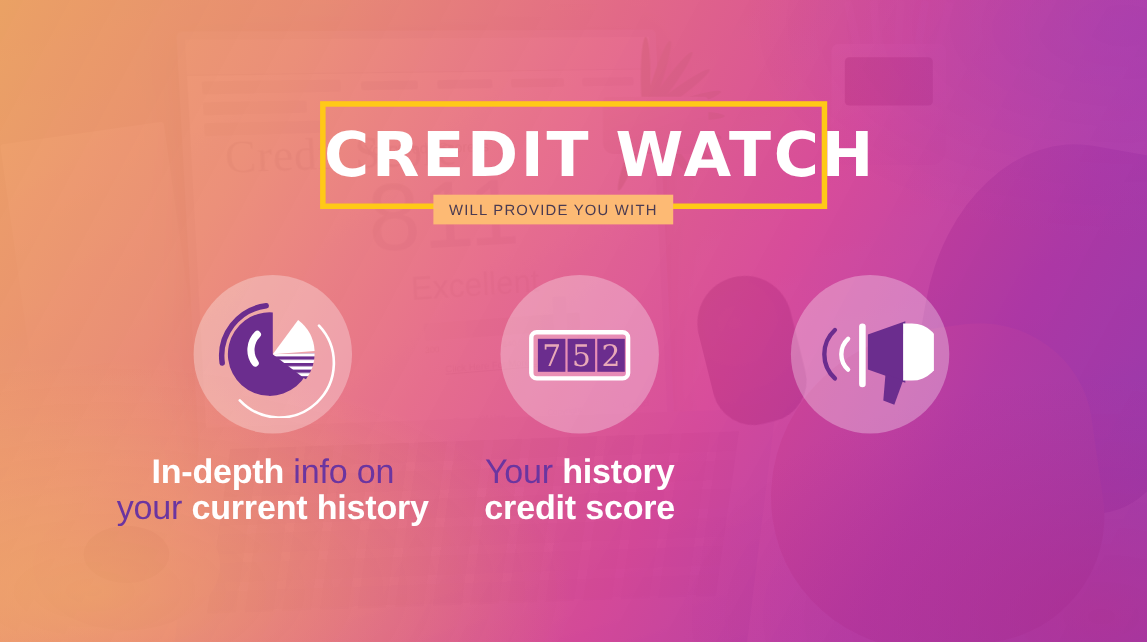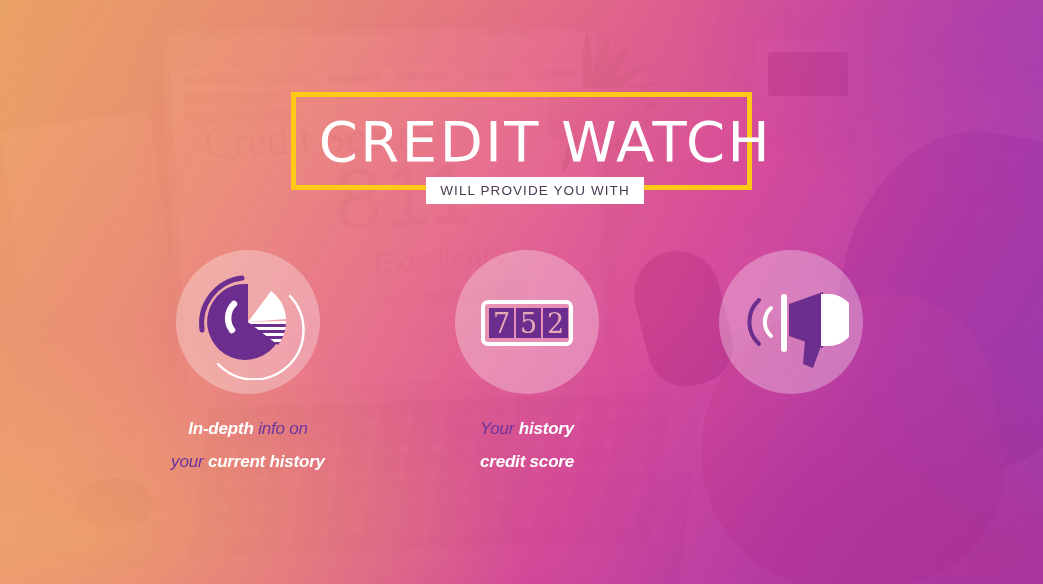--- a/index.html
+++ b/index.html
@@ -232,32 +232,32 @@
     width: 461px; height: 98px;
     border: 5px solid #FFC917;
     box-sizing: border-box;
   }
   .title-text {
     position: absolute;
     left: 291px; top: 92px;
     width: 461px; height: 98px;
     display: flex; align-items: center; justify-content: center;
     font-size: 56px;
-    font-weight: 400;
+    font-weight: 700;
     color: #ffffff;
     letter-spacing: 2.5px;
     white-space: nowrap;
     font-family: "DejaVu Sans", sans-serif;
     padding-left: 24px;
   }
   .subtitle-banner {
     position: absolute;
-    left: 426px; top: 177px;
+    left: 394px; top: 177px;
     width: 218px; height: 27px;
-    background: #ffffff;
+    background: #fdba74;
     display: flex; align-items: center; justify-content: center;
     font-size: 13.5px;
     font-weight: 500;
     letter-spacing: 1.1px;
     color: #4a3b52;
     white-space: nowrap;
   }
 
   
   .features {
@@ -282,26 +282,25 @@
     background: rgba(255,255,255,0.30);
   }
   .icon-holder {
     position: absolute;
     left: 50%; top: 50%;
     transform: translate(-50%,-50%);
     width: 116px; height: 116px;
   }
   .caption {
     margin-top: 20px;
-    font-size: 17px;
+    font-size: 31px;
     line-height: 33px;
     font-weight: 700;
     color: #ffffff;
     letter-spacing: -0.2px;
-    font-style: italic;
   }
   .caption .soft {
     font-weight: 400;
     color: #6B35A0;
   }
   .feature.f1 .caption { margin-top: 18px; }
   .feature.f2 .caption { margin-top: 18px; }
   .feature.f3 .caption { margin-top: 18px; }
 </style>
 </head>

